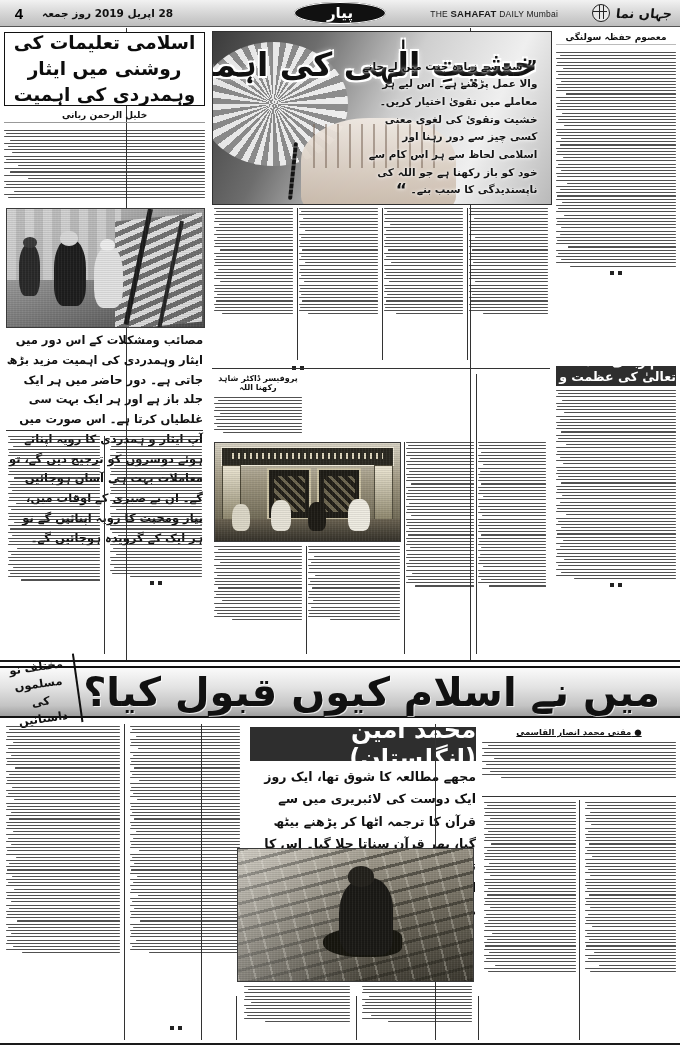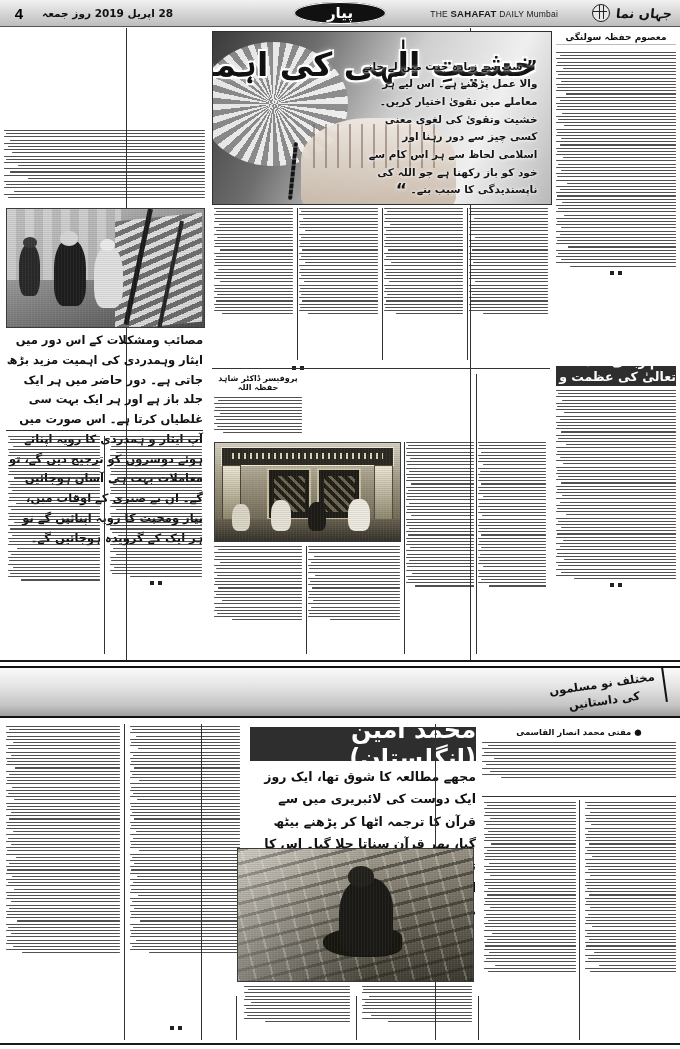--- a/index.html
+++ b/index.html
@@ -237,21 +237,25 @@
     </div>
     <div class="mh-logo">پیار</div>
     <div class="mh-date">28 اپریل 2019 روز جمعہ</div>
     <div class="mh-page">4</div>
   </div>
 
   <div class="rule-v" style="right:209px;top:28px;height:632px;"></div>
   <div class="rule-v" style="right:553px;top:28px;height:632px;"></div>
   <div class="rule-h thick" style="left:0;top:660px;width:680px;"></div>
 
-
+  <div class="hl-box hl-1" style="left:4px;top:32px;width:201px;height:74px;">اسلامی تعلیمات کی روشنی میں ایثار وہمدردی کی اہمیت</div>
+
+  <div style="position:absolute;left:4px;top:110px;width:201px;">
+    <div class="byline">خلیل الرحمن ربانی</div>
+  </div>
 
   <div class="colbox" style="left:4px;top:130px;width:201px;height:72px;">
     <span class="ft dense">
       <i style="width:100%"></i>
         <i style="width:99%"></i>
         <i style="width:100%"></i>
         <i style="width:97%"></i>
       <i style="width:100%"></i>
         <i style="width:98%"></i>
         <i style="width:100%"></i>
@@ -567,21 +571,21 @@
   </div>
   <div class="endmark" style="position:absolute;left:290px;top:362px;width:16px;">
       <b></b>
       <b></b>
     </div>
 
   <div class="rule-h" style="left:212px;top:368px;width:338px;"></div>
 
 
   <div style="position:absolute;left:214px;top:374px;width:88px;">
-    <div class="byline sm">پروفیسر ڈاکٹر شاہد حفظہ اللہ</div>
+    <div class="byline sm">پروفیسر ڈاکٹر شاہد رکھنا اللہ</div>
     <span class="ft dense">
       <i style="width:100%"></i>
         <i style="width:96%"></i>
         <i style="width:100%"></i>
         <i style="width:99%"></i>
       <i style="width:100%"></i>
         <i style="width:93%"></i>
         <i style="width:100%"></i>
         <i style="width:98%"></i>
       <i style="width:100%"></i>
@@ -911,30 +915,31 @@
         <i style="width:100%"></i>
         <i style="width:85%"></i>
     </span>
     <div class="endmark">
         <b></b>
         <b></b>
       </div>
   </div>
 
   <div class="banner" style="top:666px;height:52px;padding:0 10px;">
+    <div class="banner-title">میں نے اسلام کیوں قبول کیا؟</div>
     <div class="banner-sub">
       <div>مختلف نو مسلموں</div>
       <div>کی داستانیں</div>
     </div>
   </div>
 
   <div class="namebar" style="left:250px;top:727px;width:226px;height:34px;">محمد امین (انگلستان)</div>
 
   <div style="position:absolute;left:482px;top:727px;width:194px;">
-    <div class="byline sm" style="font-size:8.5px;text-align:center;border-bottom:none;"><span>●&nbsp;</span><span>مفتی محمد انصار القاسمی</span></div>
+    <div class="byline sm" style="font-size:8.5px;text-align:center;border-bottom:none;text-decoration:underline;"><span>●&nbsp;</span><span>مفتی محمد انصار القاسمی</span></div>
     <span class="ft dense">
       <i style="width:100%"></i>
         <i style="width:97%"></i>
         <i style="width:100%"></i>
         <i style="width:99%"></i>
       <i style="width:100%"></i>
         <i style="width:94%"></i>
         <i style="width:100%"></i>
         <i style="width:98%"></i>
       <i style="width:100%"></i>

